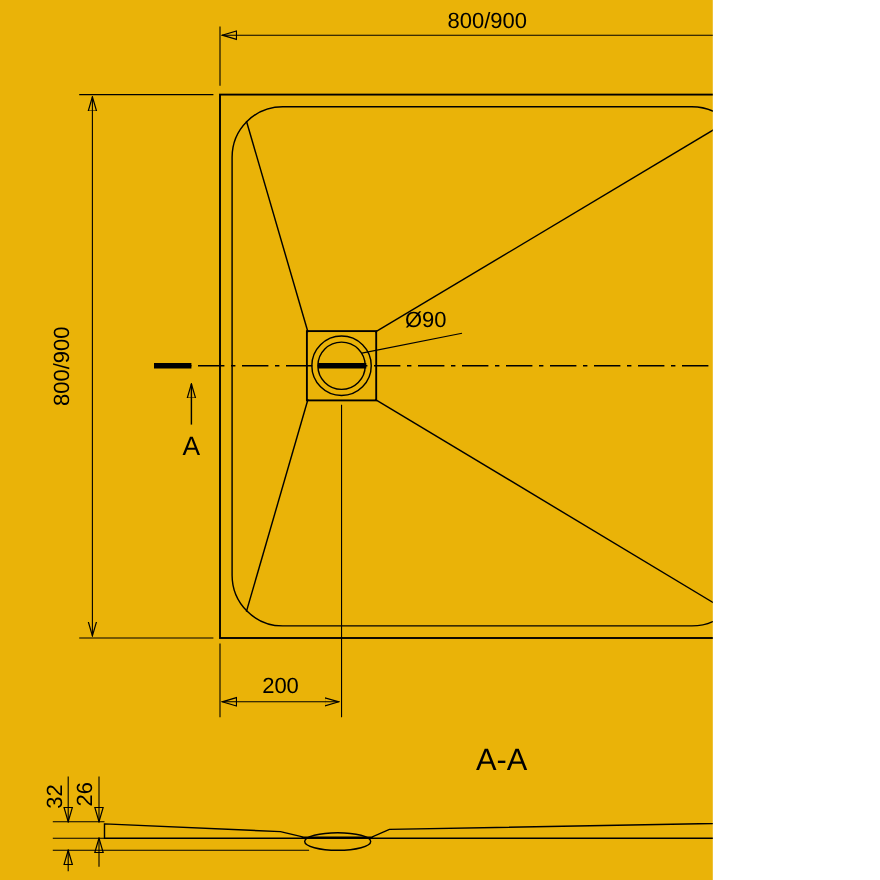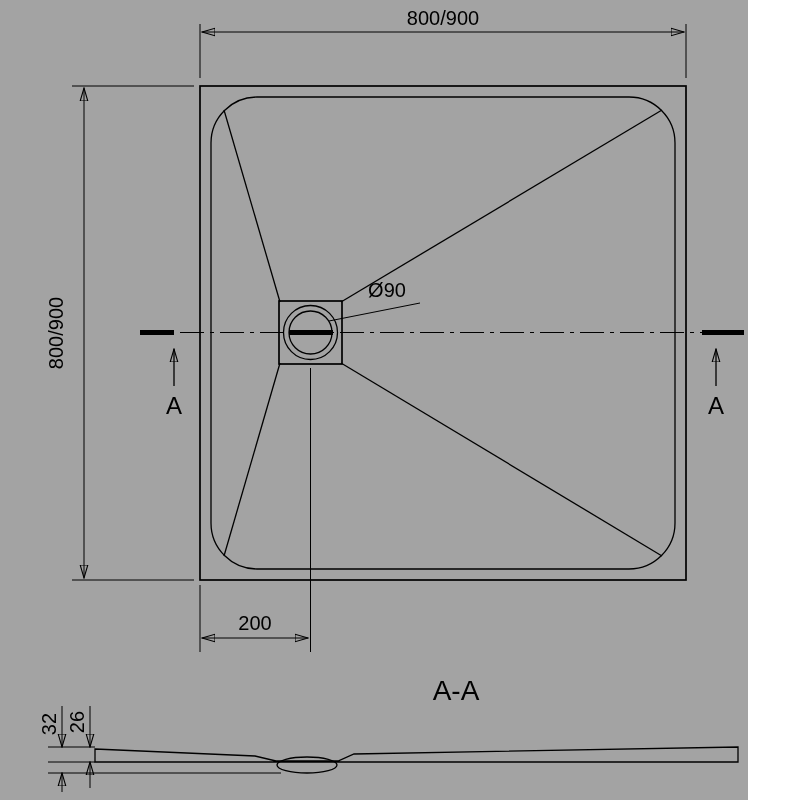--- a/index.html
+++ b/index.html
@@ -1,19 +1,19 @@
 <!DOCTYPE html>
 <html><head>
 <meta charset="utf-8">
 <style>
   html, body { margin: 0; padding: 0; background: #ffffff; }
   .stage {
     position: relative;
-    width: 748px; height: 800px;
-    background: #a3a3a3;
+    width: 648px; height: 800px;
+    background: #eab308;
     overflow: hidden;
   }
   svg line, svg path, svg rect, svg circle, svg ellipse {
     stroke: #000; fill: none; stroke-width: 1.1;
   }
   svg .thick  { stroke-width: 1.7; }
   svg .mid    { stroke-width: 1.3; }
   svg .thin   { stroke-width: 1;   }
   svg .bold   { stroke-width: 5;   }
   svg .dashdot{ stroke-width: 1.2; stroke-dasharray: 24 6 4 6; }

